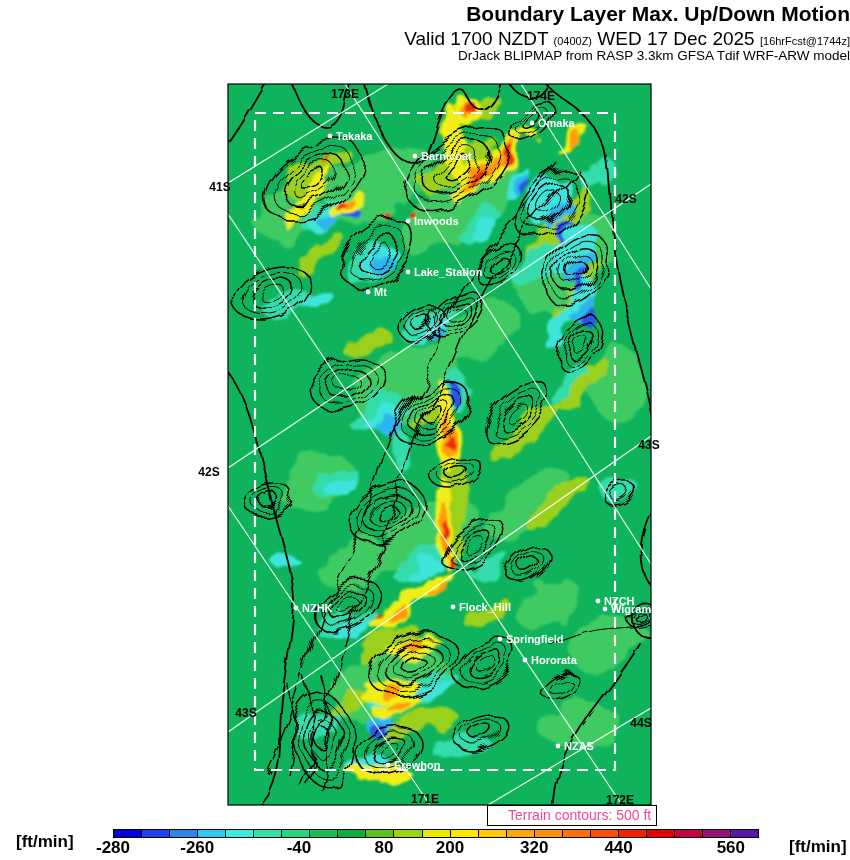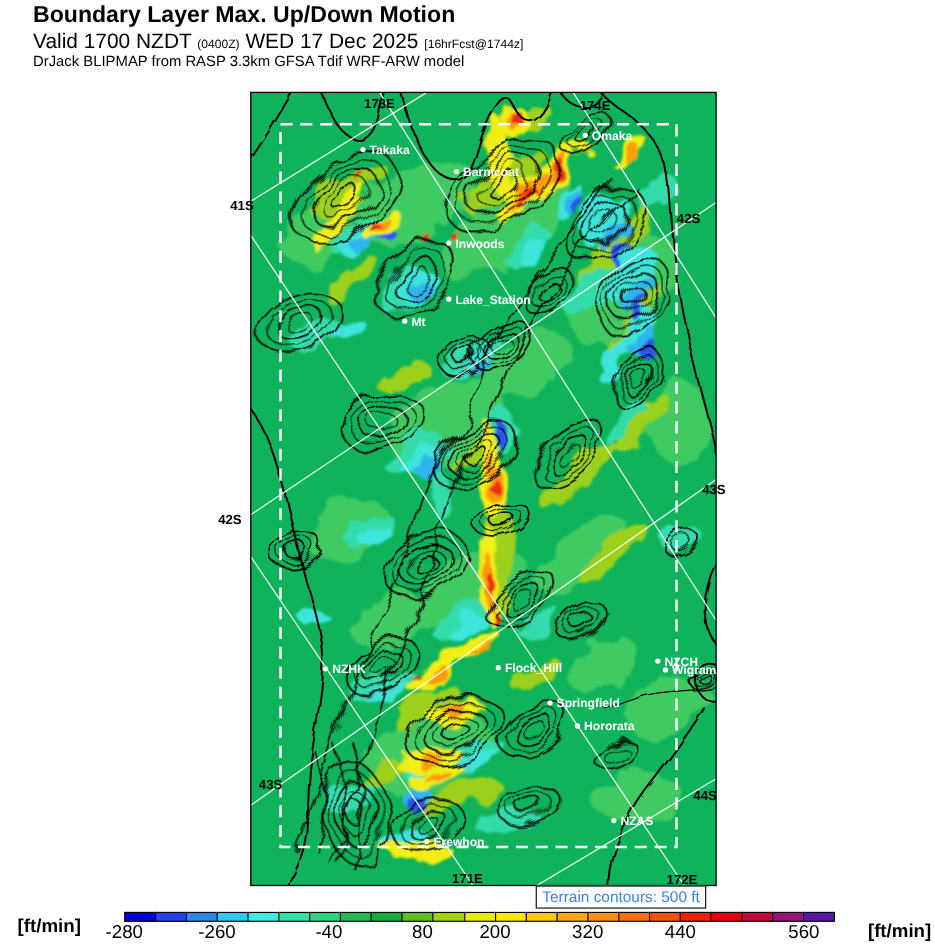--- a/index.html
+++ b/index.html
@@ -1,34 +1,34 @@
 <!DOCTYPE html>
 <html><head>
 <meta charset="utf-8">
 <style>
   html,body{margin:0;padding:0;background:#fff;}
   body{width:850px;height:860px;position:relative;font-family:"Liberation Sans",sans-serif;overflow:hidden;}
-  .hdr{position:absolute;left:30px;width:820px;text-align:left;color:#000;}
+  .hdr{position:absolute;left:30px;width:820px;text-align:right;color:#000;}
   #title{top:2px;font-size:21px;font-weight:bold;letter-spacing:0;}
   #subtitle{top:28px;font-size:19px;}
   #subtitle .small{font-size:11px;}
   #modelline{top:48px;font-size:13.5px;}
   #mapwrap{position:absolute;left:228px;top:84px;width:423px;height:721px;}
   svg{overflow:visible;display:block;}
   .latlon{font-size:12px;font-weight:bold;fill:#000;}
   .place{font-size:11px;font-weight:bold;fill:#fff;}
   #terrainbox{position:absolute;left:487px;top:805px;background:#fff;border:1px solid #000;
-      font-size:14px;padding:1px 5px 2px 5px;white-space:nowrap;color:#3b82f6;}
+      font-size:14px;padding:1px 5px 2px 20px;white-space:nowrap;color:#ec4899;}
   #legend{position:absolute;left:0;top:820px;width:796px;height:40px;}
   #unitL{position:absolute;left:16px;top:12px;font-size:17px;font-weight:bold;}
   #unitR{position:absolute;left:789px;top:17px;font-size:17px;font-weight:bold;}
   #cbar{position:absolute;left:113px;top:9px;width:646px;height:9px;display:flex;}
   #cbar .cell{flex:1 1 auto;border:1px solid #000;margin-left:-1px;box-sizing:border-box;height:9px;}
   #cbar .cell:first-child{margin-left:0;}
-  .tick{position:absolute;top:18px;transform:translateX(-50%);font-size:17px;font-weight:normal;white-space:nowrap;}
+  .tick{position:absolute;top:18px;transform:translateX(-50%);font-size:17px;font-weight:bold;white-space:nowrap;}
 </style>
 </head>
 <body>
 
 <div class="hdr" id="title">Boundary Layer Max. Up/Down Motion</div>
 <div class="hdr" id="subtitle"><span>Valid 1700 NZDT </span><span class="small">(0400Z)</span><span> WED 17 Dec 2025 </span><span class="small">[16hrFcst@1744z]</span></div>
 <div class="hdr" id="modelline">DrJack BLIPMAP from RASP 3.3km GFSA Tdif WRF-ARW model</div>
 
 <div id="mapwrap">
 <svg width="423" height="721" viewBox="0 0 423 721">

